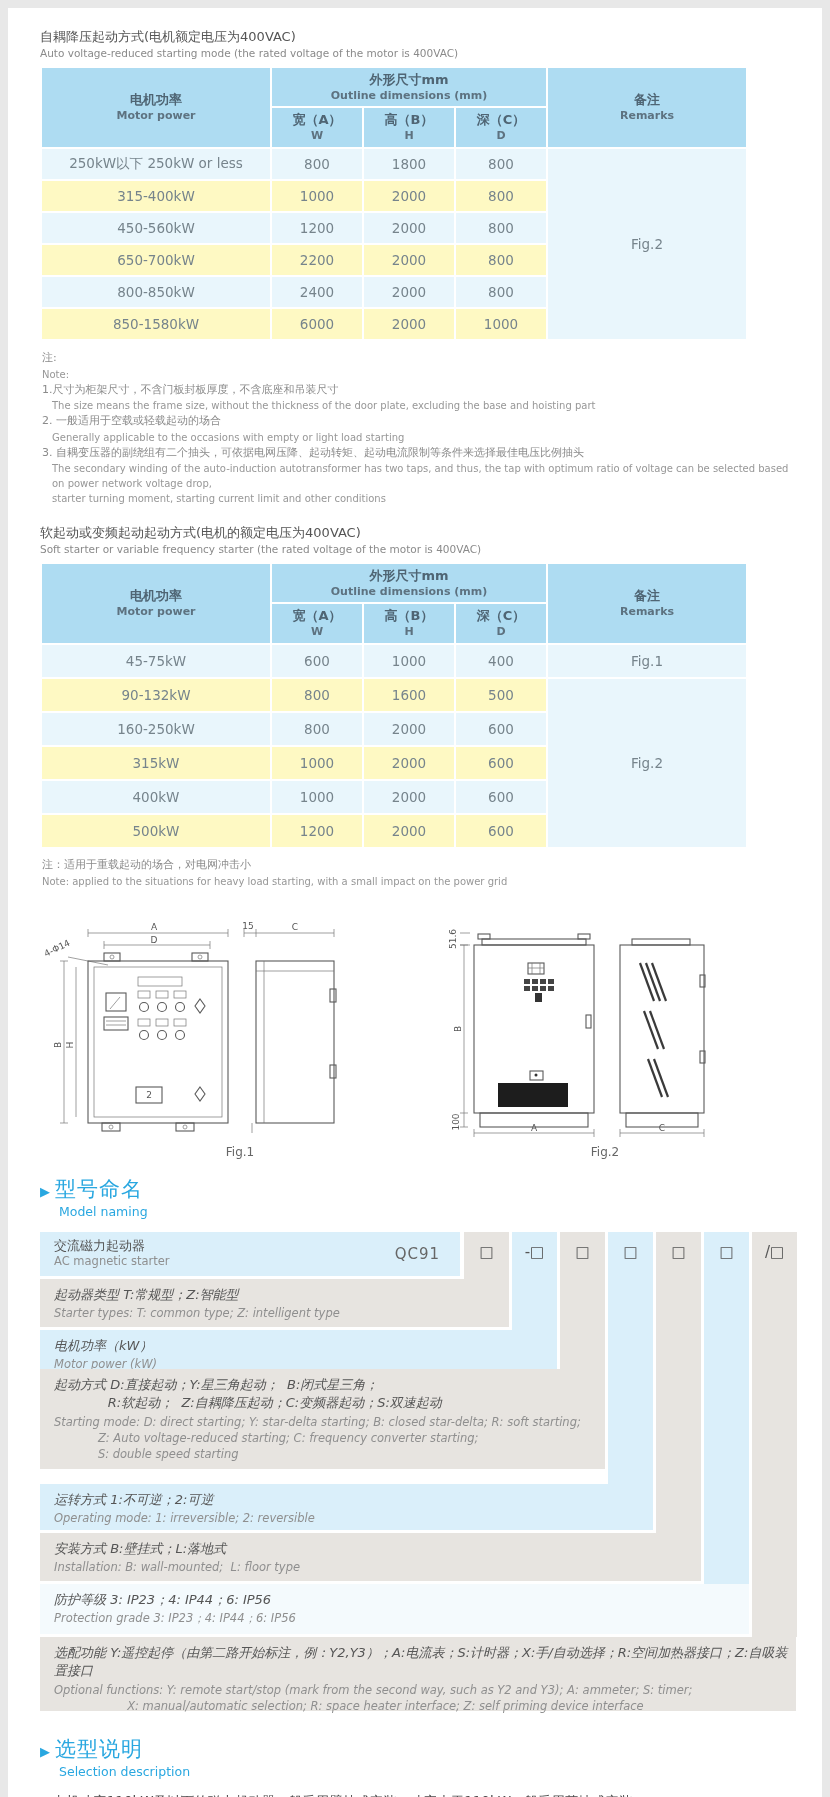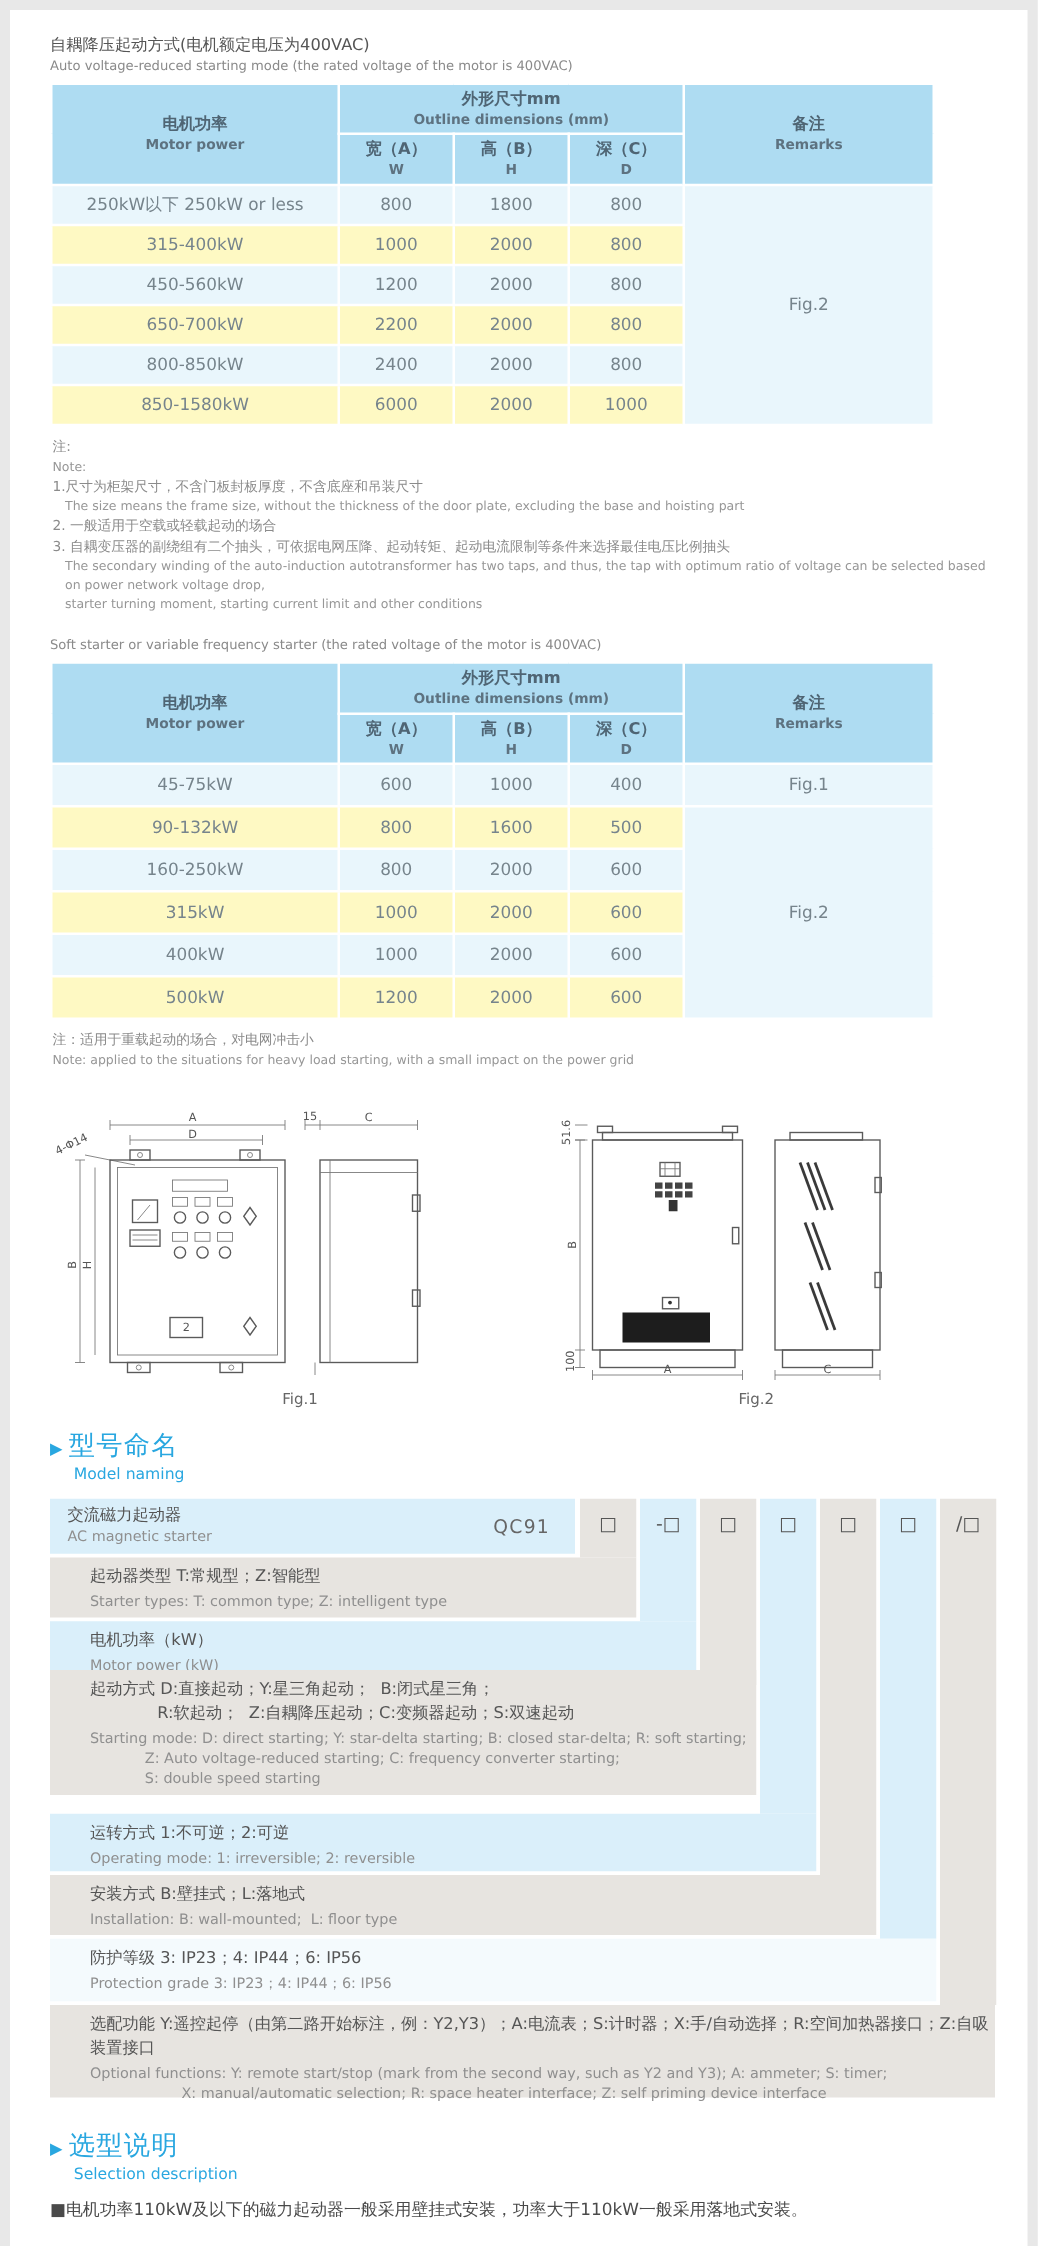--- a/index.html
+++ b/index.html
@@ -51,21 +51,21 @@
   .nr1 { position:absolute; top:0; left:0; width:420px; height:44px; background:#daeffa;
          display:flex; align-items:center; }
   .nr1 .plabel { flex:1; padding-left:14px; }
   .p-zh { font-size:13px; color:#555; line-height:1.3; }
   .p-en { font-size:11.5px; color:#8f8f8f; line-height:1.3; }
   .ncode { font-size:15px; color:#666; padding-right:20px; letter-spacing:1px; }
   .nstrip { position:absolute; top:0; width:45px; }
   .sg { background:#e7e4e0; } .sb { background:#daeffa; }
   .nbox { position:absolute; top:11px; width:45px; text-align:center; font-size:15px;
           color:#555; z-index:2; }
-  .nband { position:absolute; left:0; box-sizing:border-box; padding:7px 0 0 32px; }
+  .nband { position:absolute; left:0; box-sizing:border-box; padding:7px 0 0 14px;font-style:italic; }
   .nband .zh { font-size:13px; color:#555; line-height:1.45; white-space:pre-wrap; }
   .nband .en { font-size:11.5px; color:#8f8f8f; line-height:1.4; white-space:pre-wrap; margin-top:1px; }
 
   
   .sel-body { margin-top:12px; }
   .sel-p1-zh { font-size:13.5px; color:#4a4a4a; line-height:1.6; }
 </style>
 </head>
 <body>
 
@@ -154,26 +154,28 @@
       </tr>
     </tbody>
   </table>
 
   <div class="notes">
     <div>注:</div>
     <div class="en" style="padding-left:0">Note:</div>
     <div>1.尺寸为柜架尺寸，不含门板封板厚度，不含底座和吊装尺寸</div>
     <div class="en">The size means the frame size, without the thickness of the door plate, excluding the base and hoisting part</div>
     <div>2. 一般适用于空载或轻载起动的场合</div>
+    <div class="en">Generally applicable to the occasions with empty or light load starting</div>
     <div>3. 自耦变压器的副绕组有二个抽头，可依据电网压降、起动转矩、起动电流限制等条件来选择最佳电压比例抽头</div>
     <div class="en" style="white-space:pre-wrap">The secondary winding of the auto-induction autotransformer has two taps, and thus, the tap with optimum ratio of voltage can be selected based on power network voltage drop,
 starter turning moment, starting current limit and other conditions</div>
   </div>
 
   <div class="tbl-title">
+    <div class="t-zh">软起动或变频起动起动方式(电机的额定电压为400VAC)</div>
     <div class="t-en">Soft starter or variable frequency starter (the rated voltage of the motor is 400VAC)</div>
   </div>
 
   <table class="dim soft">
     <colgroup>
         <col style="width:230px">
         <col style="width:92px">
         <col style="width:92px">
         <col style="width:92px">
         <col style="width:200px">

